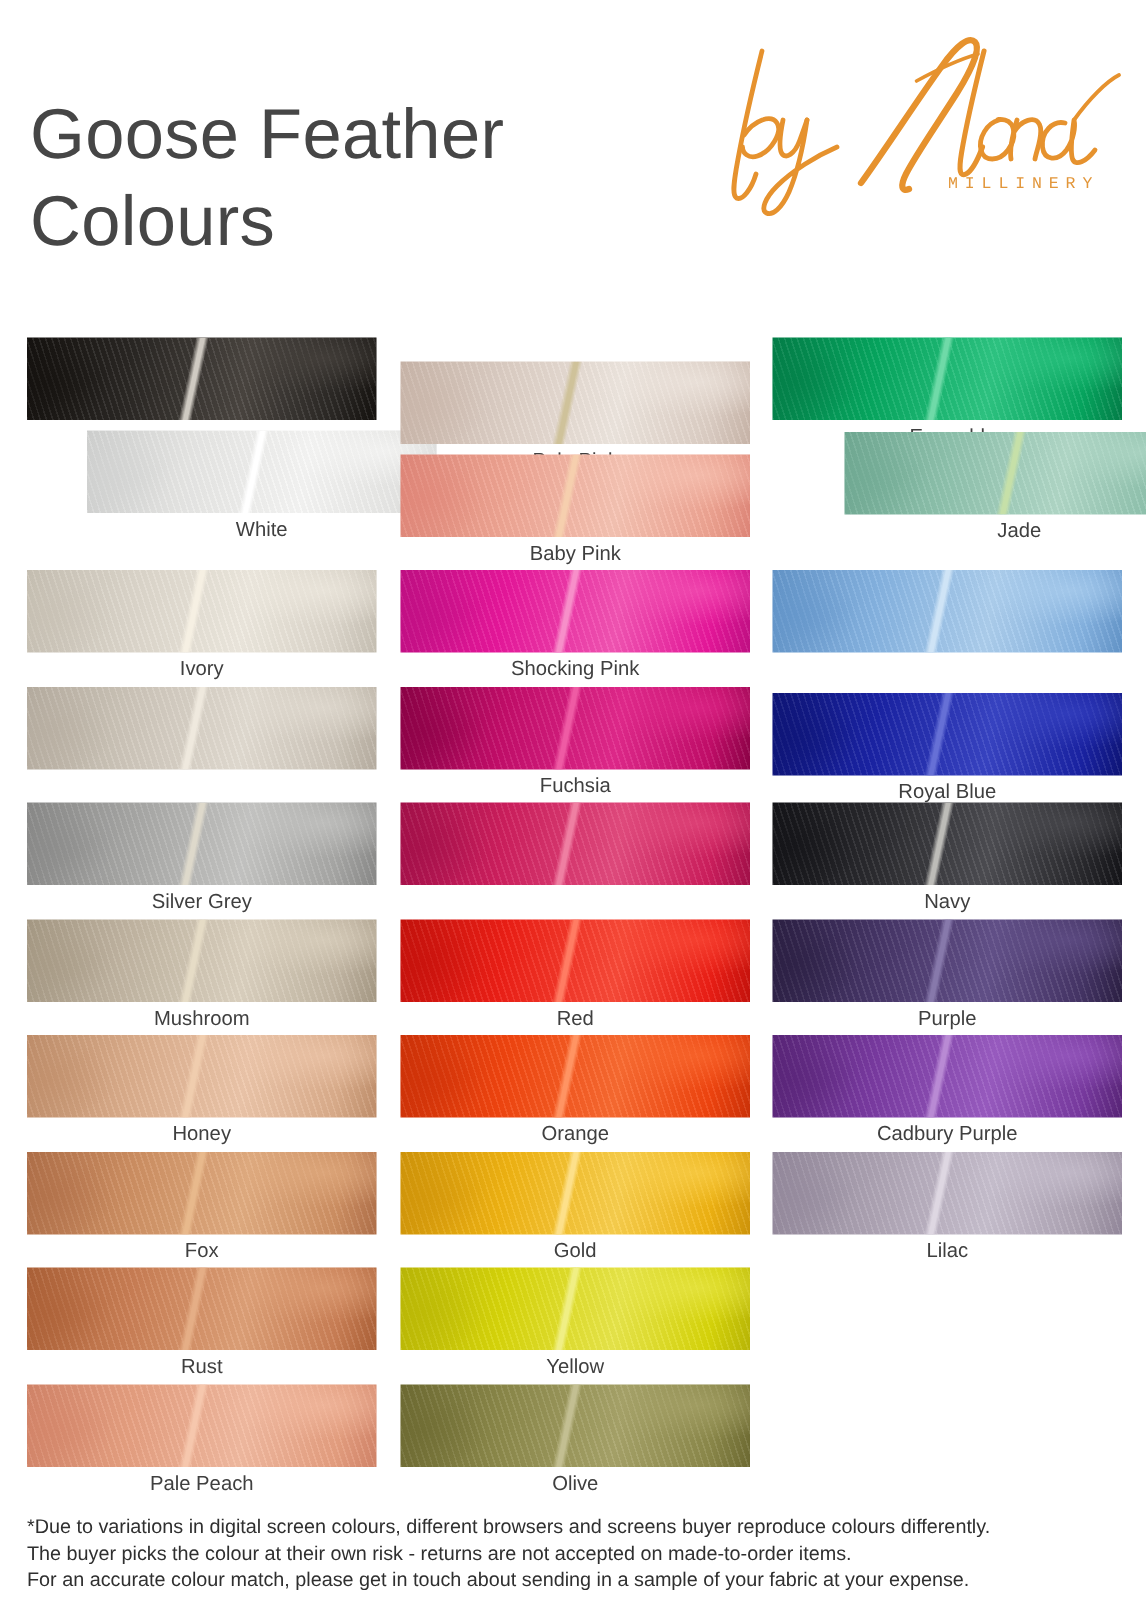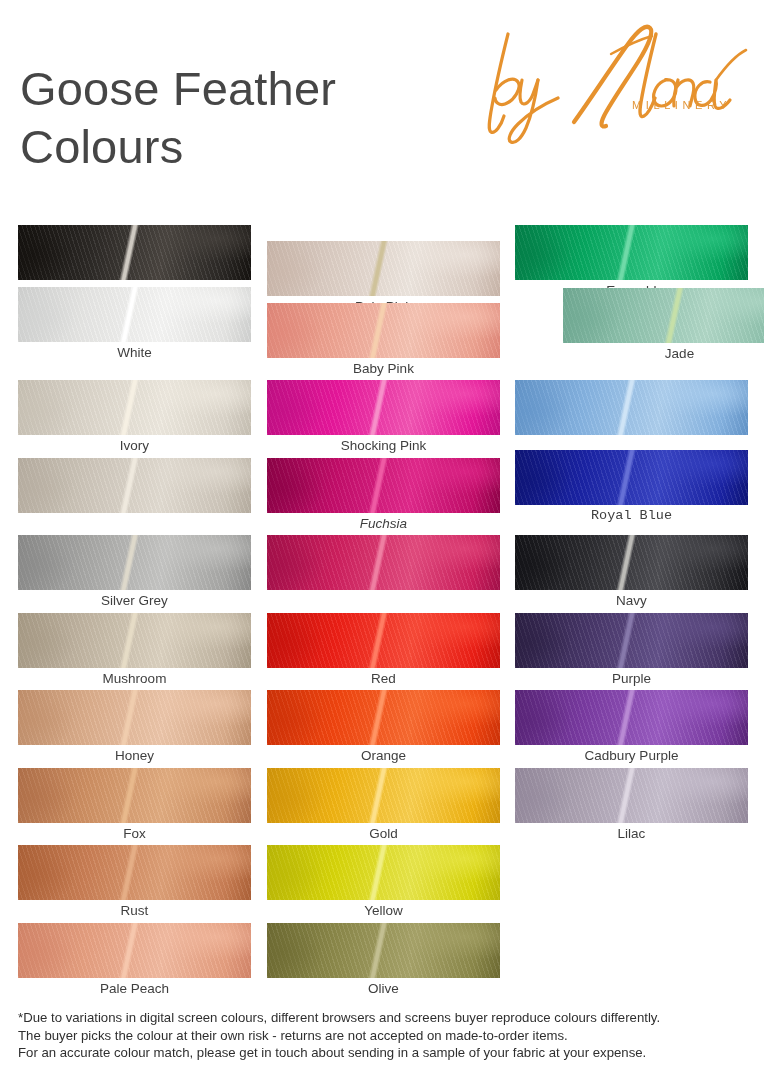--- a/index.html
+++ b/index.html
@@ -11,22 +11,22 @@
   
   .header{position:absolute;left:0;top:0;width:764px;height:215px;}
   .title{
     position:absolute;left:20px;top:60px;width:440px;
     font-size:47px;line-height:58px;font-weight:300;
     color:#464646;letter-spacing:0.2px;
   }
   .logo{position:absolute;left:470px;top:18px;width:285px;height:130px;}
   .logo svg{display:block;}
   .logo-millinery{
-    position:absolute;left:162px;top:81px;
-    font-family:Liberation Sans, sans-serif;
+    position:absolute;left:162px;top:99px;
+    font-family:Liberation Mono, monospace;
     font-size:11px;letter-spacing:4.6px;color:#e2963a;
   }
   
   .grid{position:absolute;left:0;top:225px;width:764px;height:785px;}
   .col{position:absolute;top:0;width:233px;}
   .col-0{left:18px;}
   .col-1{left:267px;}
   .col-2{left:515px;}
   .cell{position:absolute;left:0;width:233px;height:77px;}
   .sw{
@@ -84,21 +84,21 @@
 
 <div class="grid">
     <div class="col col-0">
       <div class="cell" style="top: 0px;">
         <div class="sw" style="background: linear-gradient(100deg, rgb(21, 18, 15) 0%, rgb(42, 39, 36) 30%, rgb(74, 69, 64) 62%, rgb(42, 39, 36) 88%, rgb(21, 18, 15) 100%);">
           <div class="q" style="background: repeating-linear-gradient(72deg, rgba(255, 255, 255, 0.16) 0px, rgba(255, 255, 255, 0.16) 1px, rgba(0, 0, 0, 0.05) 1px, rgba(0, 0, 0, 0.05) 4px); opacity: 0.55;"></div>
           <div class="q" style="background: linear-gradient(102deg, transparent 0%, transparent 46%, rgb(207, 202, 194) 47.4%, rgb(207, 202, 194) 48.4%, transparent 49.6%, transparent 100%);"></div>
           <div class="q" style="background: radial-gradient(60px 40px at 6% 55%, rgba(21, 18, 15, 0.6) 0%, transparent 72%), radial-gradient(90px 30px at 85% 25%, rgba(74, 69, 64, 0.667) 0%, transparent 78%);"></div>
         </div>
       </div>
-      <div class="cell" style="top: 62px;">
+      <div class="cell" style="top: 62px; margin-left: 40px;">
         <div class="sw" style="background: linear-gradient(100deg, rgb(210, 211, 210) 0%, rgb(232, 232, 230) 30%, rgb(247, 247, 246) 62%, rgb(232, 232, 230) 88%, rgb(210, 211, 210) 100%);">
           <div class="q" style="background: repeating-linear-gradient(72deg, rgba(255, 255, 255, 0.16) 0px, rgba(255, 255, 255, 0.16) 1px, rgba(0, 0, 0, 0.05) 1px, rgba(0, 0, 0, 0.05) 4px); opacity: 0.55;"></div>
           <div class="q" style="background: linear-gradient(102deg, transparent 0%, transparent 46%, rgb(255, 255, 255) 47.4%, rgb(255, 255, 255) 48.4%, transparent 49.6%, transparent 100%);"></div>
           <div class="q" style="background: radial-gradient(60px 40px at 6% 55%, rgba(210, 211, 210, 0.6) 0%, transparent 72%), radial-gradient(90px 30px at 85% 25%, rgba(247, 247, 246, 0.667) 0%, transparent 78%);"></div>
         </div>
         <div class="label">White</div>
       </div>
       <div class="cell" style="top: 155px;">
         <div class="sw" style="background: linear-gradient(100deg, rgb(201, 194, 181) 0%, rgb(221, 215, 204) 30%, rgb(239, 234, 224) 62%, rgb(221, 215, 204) 88%, rgb(201, 194, 181) 100%);">
           <div class="q" style="background: repeating-linear-gradient(72deg, rgba(255, 255, 255, 0.16) 0px, rgba(255, 255, 255, 0.16) 1px, rgba(0, 0, 0, 0.05) 1px, rgba(0, 0, 0, 0.05) 4px); opacity: 0.55;"></div>
@@ -181,21 +181,21 @@
         <div class="label">Baby Pink</div>
       </div>
       <div class="cell" style="top: 155px;">
         <div class="sw" style="background: linear-gradient(100deg, rgb(195, 15, 133) 0%, rgb(232, 23, 155) 30%, rgb(244, 85, 180) 62%, rgb(232, 23, 155) 88%, rgb(195, 15, 133) 100%);">
           <div class="q" style="background: repeating-linear-gradient(72deg, rgba(255, 255, 255, 0.16) 0px, rgba(255, 255, 255, 0.16) 1px, rgba(0, 0, 0, 0.05) 1px, rgba(0, 0, 0, 0.05) 4px); opacity: 0.55;"></div>
           <div class="q" style="background: linear-gradient(102deg, transparent 0%, transparent 46%, rgb(247, 143, 201) 47.4%, rgb(247, 143, 201) 48.4%, transparent 49.6%, transparent 100%);"></div>
           <div class="q" style="background: radial-gradient(60px 40px at 6% 55%, rgba(195, 15, 133, 0.6) 0%, transparent 72%), radial-gradient(90px 30px at 85% 25%, rgba(244, 85, 180, 0.667) 0%, transparent 78%);"></div>
         </div>
         <div class="label">Shocking Pink</div>
       </div>
-      <div class="cell" style="top: 232.5px; font-style: italic;">
+      <div class="cell" style="top: 232.5px;">
         <div class="sw" style="background: linear-gradient(100deg, rgb(142, 2, 71) 0%, rgb(196, 13, 106) 30%, rgb(226, 41, 140) 62%, rgb(196, 13, 106) 88%, rgb(142, 2, 71) 100%);">
           <div class="q" style="background: repeating-linear-gradient(72deg, rgba(255, 255, 255, 0.16) 0px, rgba(255, 255, 255, 0.16) 1px, rgba(0, 0, 0, 0.05) 1px, rgba(0, 0, 0, 0.05) 4px); opacity: 0.55;"></div>
           <div class="q" style="background: linear-gradient(102deg, transparent 0%, transparent 46%, rgb(239, 91, 164) 47.4%, rgb(239, 91, 164) 48.4%, transparent 49.6%, transparent 100%);"></div>
           <div class="q" style="background: radial-gradient(60px 40px at 6% 55%, rgba(142, 2, 71, 0.6) 0%, transparent 72%), radial-gradient(90px 30px at 85% 25%, rgba(226, 41, 140, 0.667) 0%, transparent 78%);"></div>
         </div>
         <div class="label">Fuchsia</div>
       </div>
       <div class="cell" style="top: 310px;">
         <div class="sw" style="background: linear-gradient(100deg, rgb(165, 16, 74) 0%, rgb(207, 31, 94) 30%, rgb(227, 75, 126) 62%, rgb(207, 31, 94) 88%, rgb(165, 16, 74) 100%);">
           <div class="q" style="background: repeating-linear-gradient(72deg, rgba(255, 255, 255, 0.16) 0px, rgba(255, 255, 255, 0.16) 1px, rgba(0, 0, 0, 0.05) 1px, rgba(0, 0, 0, 0.05) 4px); opacity: 0.55;"></div>
@@ -261,21 +261,21 @@
         </div>
         <div class="label">Jade</div>
       </div>
       <div class="cell" style="top: 155px;">
         <div class="sw" style="background: linear-gradient(100deg, rgb(100, 150, 203) 0%, rgb(134, 180, 226) 30%, rgb(174, 208, 239) 62%, rgb(134, 180, 226) 88%, rgb(100, 150, 203) 100%);">
           <div class="q" style="background: repeating-linear-gradient(72deg, rgba(255, 255, 255, 0.16) 0px, rgba(255, 255, 255, 0.16) 1px, rgba(0, 0, 0, 0.05) 1px, rgba(0, 0, 0, 0.05) 4px); opacity: 0.55;"></div>
           <div class="q" style="background: linear-gradient(102deg, transparent 0%, transparent 46%, rgb(207, 228, 246) 47.4%, rgb(207, 228, 246) 48.4%, transparent 49.6%, transparent 100%);"></div>
           <div class="q" style="background: radial-gradient(60px 40px at 6% 55%, rgba(100, 150, 203, 0.6) 0%, transparent 72%), radial-gradient(90px 30px at 85% 25%, rgba(174, 208, 239, 0.667) 0%, transparent 78%);"></div>
         </div>
       </div>
-      <div class="cell" style="top: 225px; font-family: Liberation Mono, monospace;">
+      <div class="cell" style="top: 237px;">
         <div class="sw" style="background: linear-gradient(100deg, rgb(14, 21, 120) 0%, rgb(26, 35, 165) 30%, rgb(56, 68, 196) 62%, rgb(26, 35, 165) 88%, rgb(14, 21, 120) 100%);">
           <div class="q" style="background: repeating-linear-gradient(72deg, rgba(255, 255, 255, 0.16) 0px, rgba(255, 255, 255, 0.16) 1px, rgba(0, 0, 0, 0.05) 1px, rgba(0, 0, 0, 0.05) 4px); opacity: 0.55;"></div>
           <div class="q" style="background: linear-gradient(102deg, transparent 0%, transparent 46%, rgb(102, 112, 214) 47.4%, rgb(102, 112, 214) 48.4%, transparent 49.6%, transparent 100%);"></div>
           <div class="q" style="background: radial-gradient(60px 40px at 6% 55%, rgba(14, 21, 120, 0.6) 0%, transparent 72%), radial-gradient(90px 30px at 85% 25%, rgba(56, 68, 196, 0.667) 0%, transparent 78%);"></div>
         </div>
         <div class="label">Royal Blue</div>
       </div>
       <div class="cell" style="top: 310px;">
         <div class="sw" style="background: linear-gradient(100deg, rgb(20, 20, 24) 0%, rgb(42, 42, 46) 30%, rgb(77, 77, 82) 62%, rgb(42, 42, 46) 88%, rgb(20, 20, 24) 100%);">
           <div class="q" style="background: repeating-linear-gradient(72deg, rgba(255, 255, 255, 0.16) 0px, rgba(255, 255, 255, 0.16) 1px, rgba(0, 0, 0, 0.05) 1px, rgba(0, 0, 0, 0.05) 4px); opacity: 0.55;"></div>

